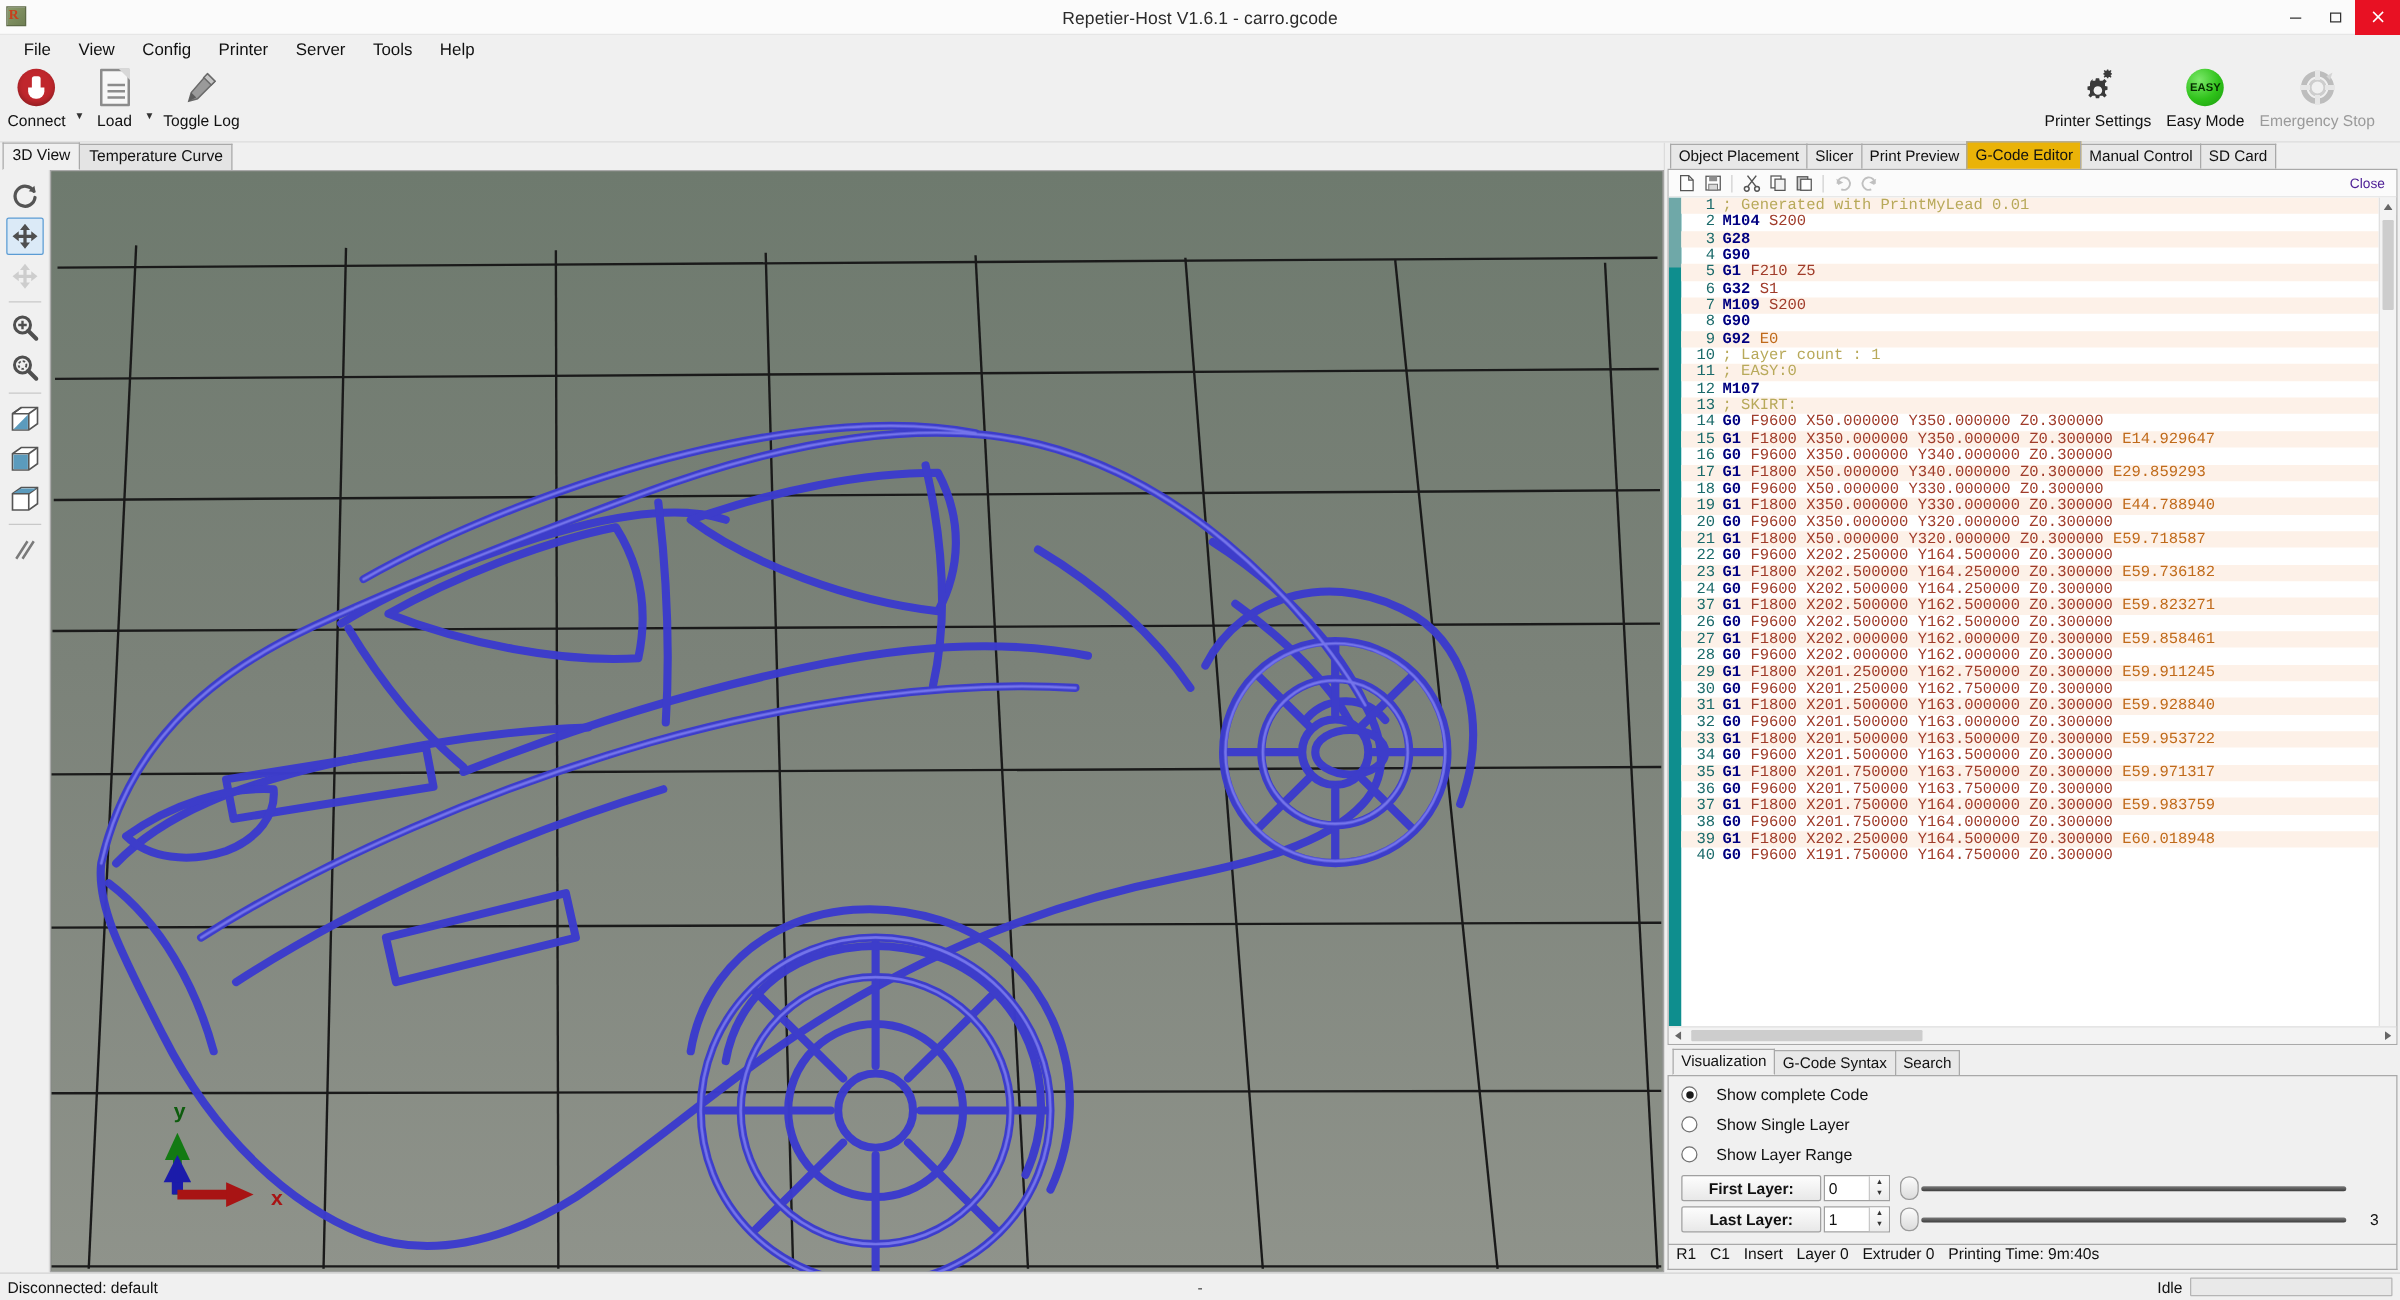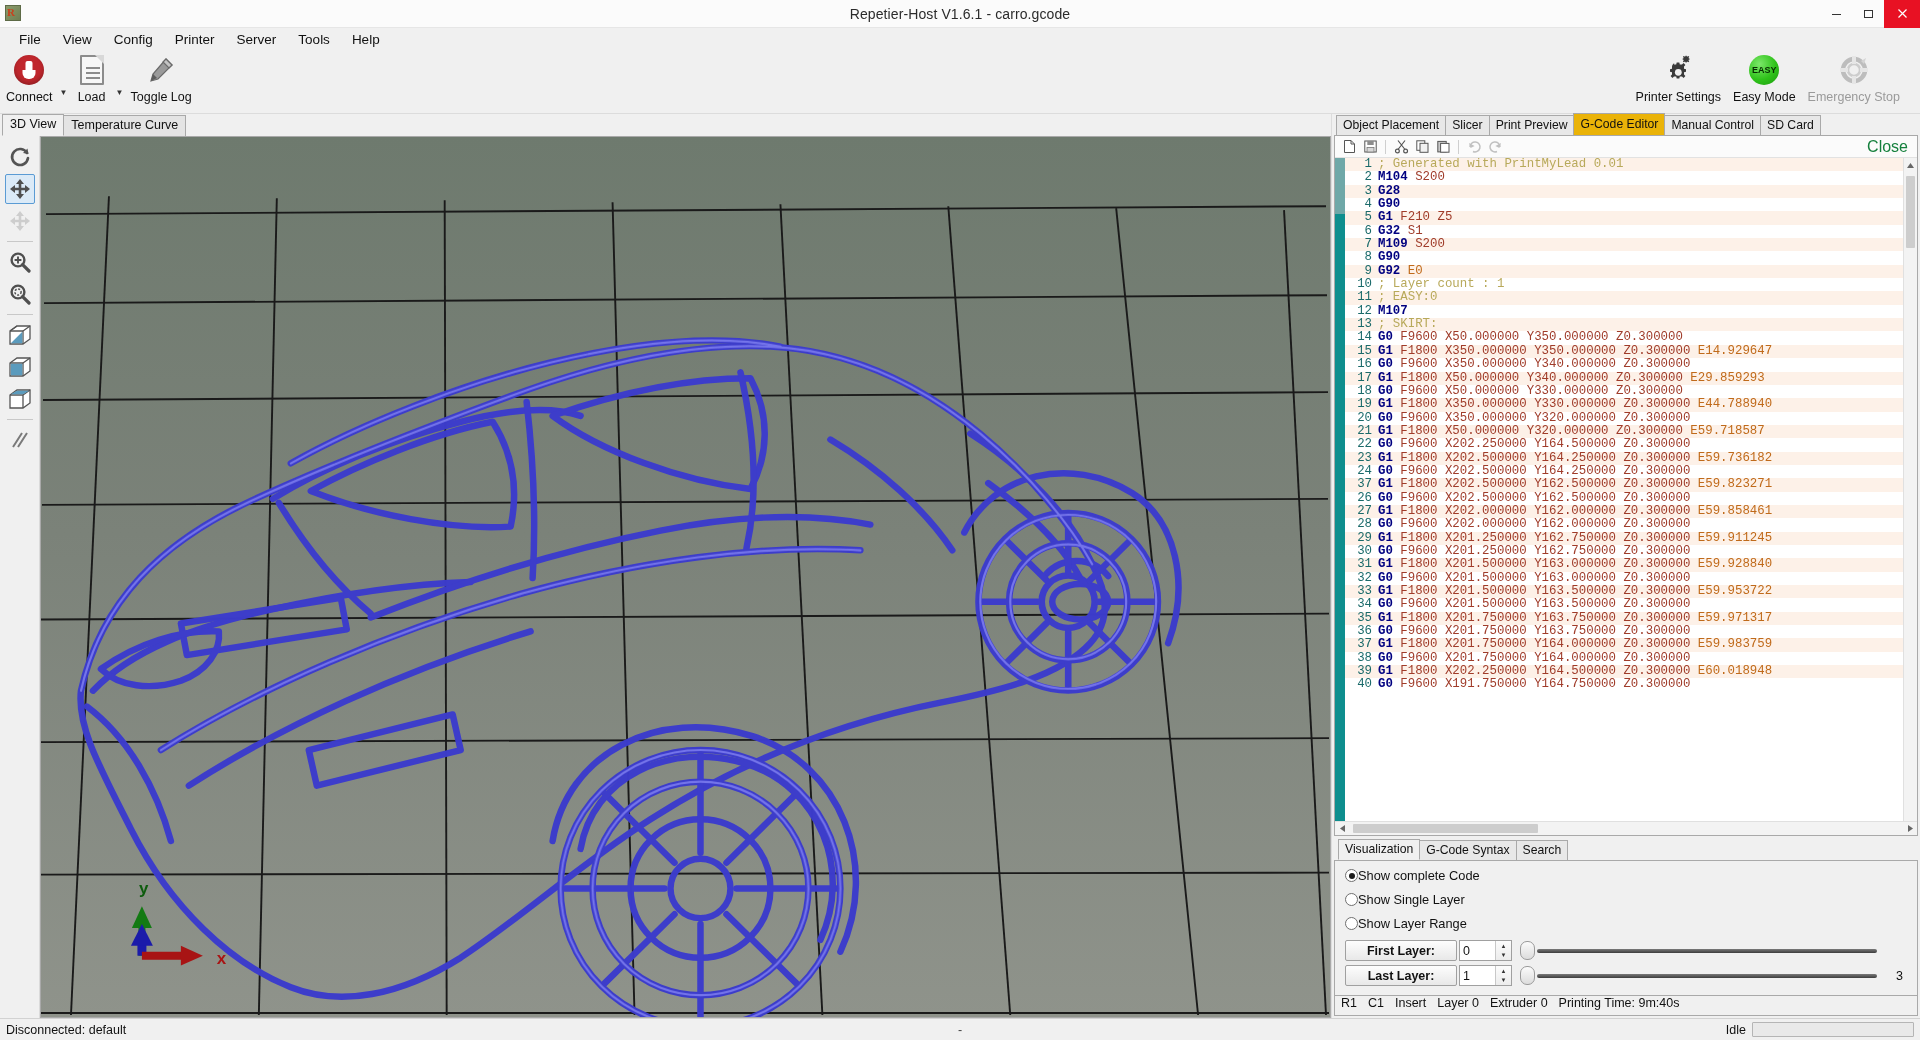--- a/index.html
+++ b/index.html
@@ -132,21 +132,21 @@
   }
   .rtab.active { background:#eab308; padding-top:3px; padding-bottom:4px; position:relative; z-index:2; }
   .editor-box { flex: 1 1 auto; display:flex; flex-direction:column; min-height:0; border:1px solid #a9a9a9; background:#fff; margin: 0 2px; }
   .ed-toolbar {
     height: 22px; display:flex; align-items:center; gap:3px; padding: 0 5px;
     background:#fbfbfb; border-bottom:1px solid #e2e2e2; flex:0 0 22px;
   }
   .ed-ico { width:18px; height:18px; display:flex; align-items:center; justify-content:center; cursor:default; }
   .ed-ico.dim { opacity:.35; }
   .ed-divider { width:1px; height:14px; background:#cfcfcf; margin:0 3px; }
-  .ed-close { margin-left:auto; font-size:16px; color:#15803d; padding-right:4px; cursor:default; }
+  .ed-close { margin-left:auto; font-size:11px; color:#4c1d95; padding-right:4px; cursor:default; }
 
   .code-wrap { flex:1 1 auto; display:flex; min-height:0; position:relative; overflow:hidden; }
   .code-area { flex:1 1 auto; display:flex; overflow:hidden; background:#fff; }
   .gutter-marker { width: 10px; background: #0e8e8e; flex:0 0 10px; }
   .gutter-marker .top-fade { height: 56px; background: #6fa8a8; }
   .lines { flex:1 1 auto; font-family:"Liberation Mono", monospace; font-size:12.4px; }
   .ln-row { display:flex; height:13.35px; line-height:13.35px; white-space:pre; }
   .ln-row.odd { background:#fdf1e8; }
   .ln-no {
     width:30px; flex:0 0 30px; text-align:right; padding-right:3px;
@@ -168,21 +168,21 @@
 
   
   .viz-box { flex:0 0 auto; margin: 4px 2px 0; }
   .viz-tabs { display:flex; align-items:flex-end; padding-left:4px; height:20px; }
   .viz-tab {
     font-size:12.2px; padding:2px 6px 3px; border:1px solid #a9a9a9; border-bottom:none;
     background:#e8e8e8; margin-right:-1px; cursor:default; line-height:14px; color:#111;
   }
   .viz-tab.active { background:#f0f0f0; border-bottom:1px solid #f0f0f0; position:relative; z-index:2; }
   .viz-panel { border:1px solid #a9a9a9; background:#f0f0f0; padding: 7px 10px 9px; }
-  .radio-row { display:flex; align-items:center; gap:0; margin-bottom:9px; }
+  .radio-row { display:flex; align-items:center; gap:15px; margin-bottom:9px; }
   .radio {
     width:13px; height:13px; border-radius:50%; border:1px solid #707070; background:#fff;
     display:flex; align-items:center; justify-content:center; flex:0 0 13px;
   }
   .radio.on:after { content:""; width:6px; height:6px; border-radius:50%; background:#1b1b1b; }
   .radio-lbl { font-size:12.8px; color:#111; }
   .layer-row { display:flex; align-items:center; gap:0; margin-top:4px; }
   .layer-btn {
     width:112px; height:21px; border:1px solid #a0a0a0; background:linear-gradient(#fdfdfd,#e8e8e8);
     font-size:12.5px; font-weight:bold; color:#111; display:flex; align-items:center; justify-content:center;

